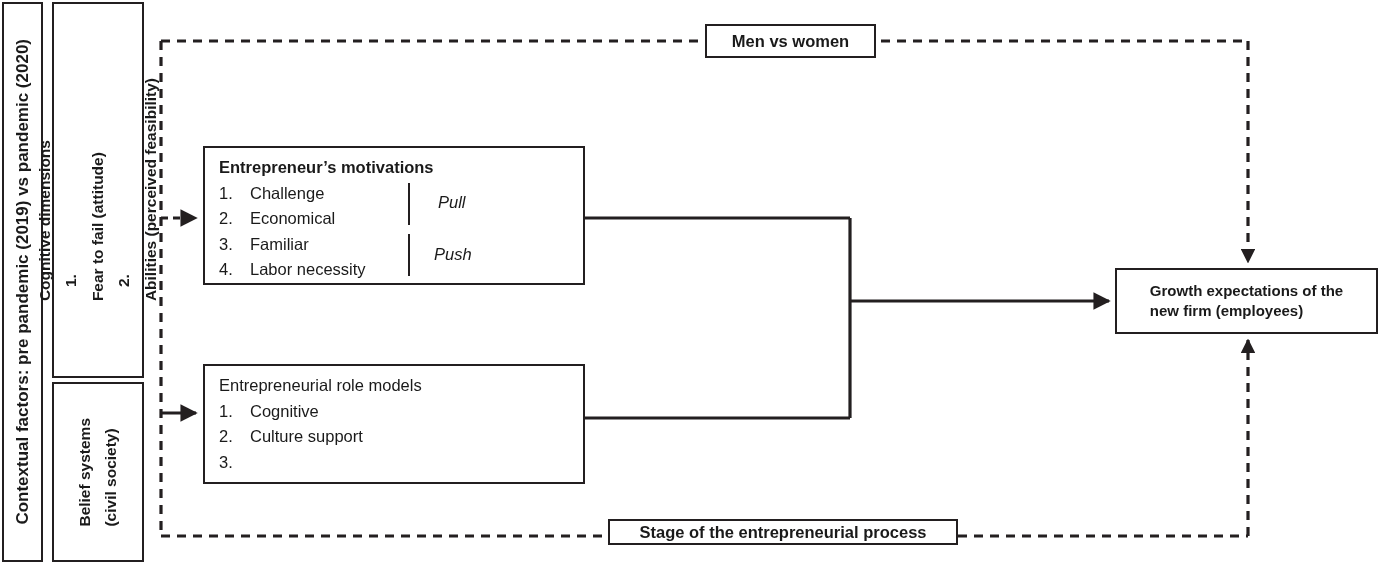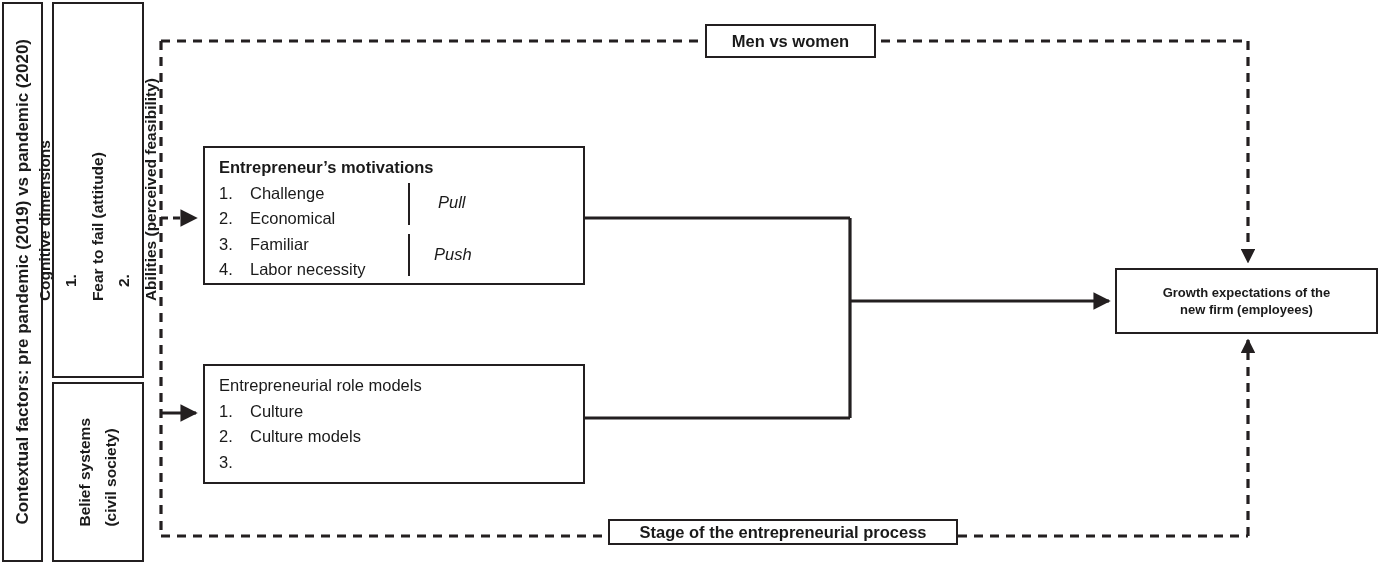--- a/index.html
+++ b/index.html
@@ -116,23 +116,22 @@
   
   #growth-box {
     left: 1115px; top: 268px;
     width: 263px; height: 66px;
     display: flex;
     align-items: center;
     justify-content: center;
   }
   #growth-box .gtext {
     font-weight: bold;
-    font-size: 13px;
+    font-size: 15px;
     line-height: 1.32;
-    text-align: center;
   }
 
   
   #men-women-box {
     left: 705px; top: 24px;
     width: 171px; height: 34px;
     display: flex; align-items: center; justify-content: center;
   }
   #stage-process-box {
     left: 608px; top: 519px;
@@ -243,25 +242,25 @@
   <div class="pp-div" style="left:408px; top:183px; height:42px;"></div>
   <div class="pp-label" style="left:438px; top:193px;">Pull</div>
 
   <div class="pp-div" style="left:408px; top:234px; height:42px;"></div>
   <div class="pp-label" style="left:434px; top:245px;">Push</div>
 
   <div class="box" id="rolemodels-box">
     <div class="bx-title">Entrepreneurial role models</div>
     <div class="num-row">
       <span class="idx">1.</span>
-      <span>Culture</span>
+      <span>Cognitive</span>
     </div>
     <div class="num-row">
       <span class="idx">2.</span>
-      <span>Culture models</span>
+      <span>Culture support</span>
     </div>
     <div class="num-row">
       <span class="idx">3.</span>
     </div>
   </div>
 
   <div class="box" id="growth-box">
     <div class="gtext">
       <div>Growth expectations of the</div>
       <div>new firm (employees)</div>

